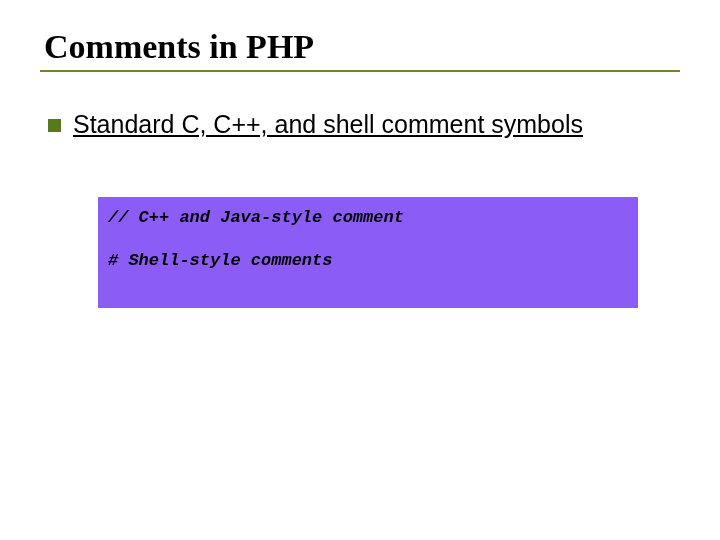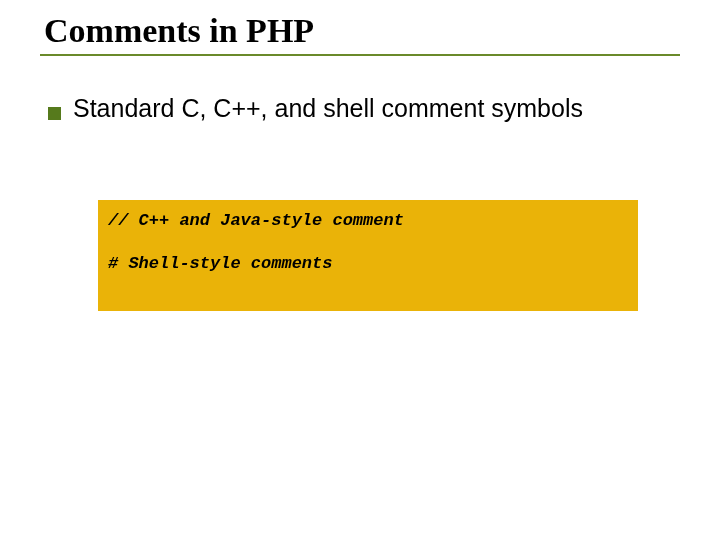--- a/index.html
+++ b/index.html
@@ -10,57 +10,58 @@
     body {
       width: 720px;
       height: 540px;
       background: #ffffff;
       font-family: Georgia, 'Times New Roman', serif;
       position: relative;
     }
     .slide {
       width: 100%;
       height: 100%;
-      padding: 12px 40px;
+      padding: 28px 40px;
     }
     .title {
       font-size: 34px;
       font-weight: bold;
       color: #000;
       margin-bottom: 4px;
       padding-left: 4px;
     }
     .title-rule {
       height: 2px;
       background: #6a8a2a;
       margin-top: 2px;
       margin-bottom: 38px;
       width: 100%;
     }
     .bullet-row {
       display: flex;
-      align-items: center;
-      margin-bottom: 77px;
+      align-items: flex-start;
+      margin-bottom: 58px;
       padding-left: 8px;
+      text-decoration: underline;
     }
     .bullet-icon {
       width: 13px;
       height: 13px;
       background: #567a1c;
       flex-shrink: 0;
       margin-top: 9px;
       margin-right: 12px;
     }
     .bullet-text {
       font-family: Arial, Helvetica, sans-serif;
       font-size: 25px;
       color: #000;
     }
     .code-box {
-      background: #eab308;
+      background: #8b5cf6;
       margin-left: 58px;
       width: 540px;
       padding: 10px 10px 14px 10px;
     }
     .code-line {
       font-family: 'Courier New', Courier, monospace;
       font-weight: bold;
       font-style: italic;
       font-size: 17px;
       color: #000;

